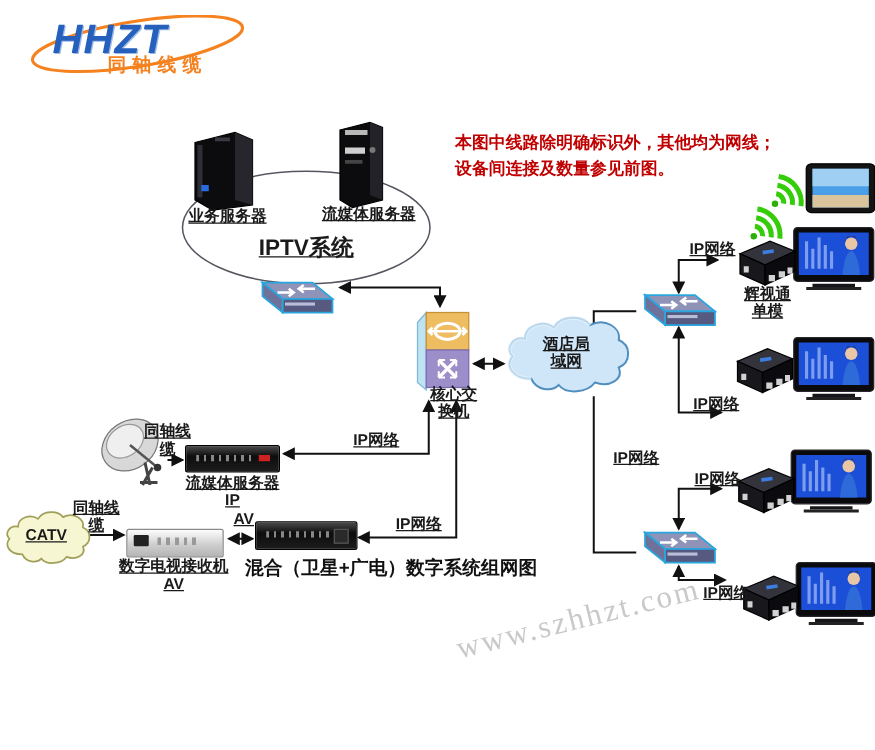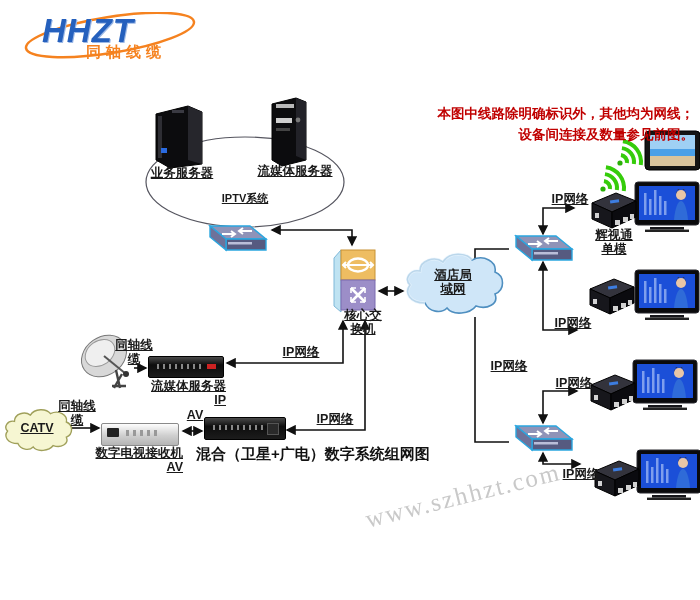--- a/index.html
+++ b/index.html
@@ -3,22 +3,22 @@
 <meta charset="utf-8">
 <style>
   html,body{margin:0;padding:0;background:#fff;}
   #stage{position:relative;width:700px;height:600px;background:#fff;overflow:hidden;
          font-family:"Liberation Sans","DejaVu Sans",sans-serif;}
   .abs{position:absolute;}
   svg{display:block;}
   .lbl{position:absolute;font-weight:bold;color:#1a1a1a;font-size:12.5px;line-height:14px;
        text-align:center;z-index:5;text-decoration:underline;}
   .wrap3{width:44px;word-break:break-all;}
-  .big{font-size:11px;}
-  .sub{display:block;text-align:right;}
+  .big{font-size:18px;}
+  .sub{display:block;}
   #note{position:absolute;left:364px;top:103px;width:330px;color:#c00000;font-weight:bold;
         font-size:13.5px;line-height:21px;z-index:5;}
   #caption{position:absolute;left:196px;top:445px;width:240px;font-weight:bold;font-size:15px;
            white-space:nowrap;color:#111;z-index:5;}
   #watermark{position:absolute;left:366px;top:506px;width:280px;color:#c9c9c9;font-size:25px;
              letter-spacing:2px;transform:rotate(-14deg);transform-origin:left center;
              font-family:"Liberation Serif","DejaVu Serif",serif;z-index:2;}
   
   #logo{position:absolute;left:22px;top:12px;width:190px;height:52px;z-index:6;}
   #logo-brand{position:absolute;left:2px;top:0px;font-style:italic;font-weight:bold;

